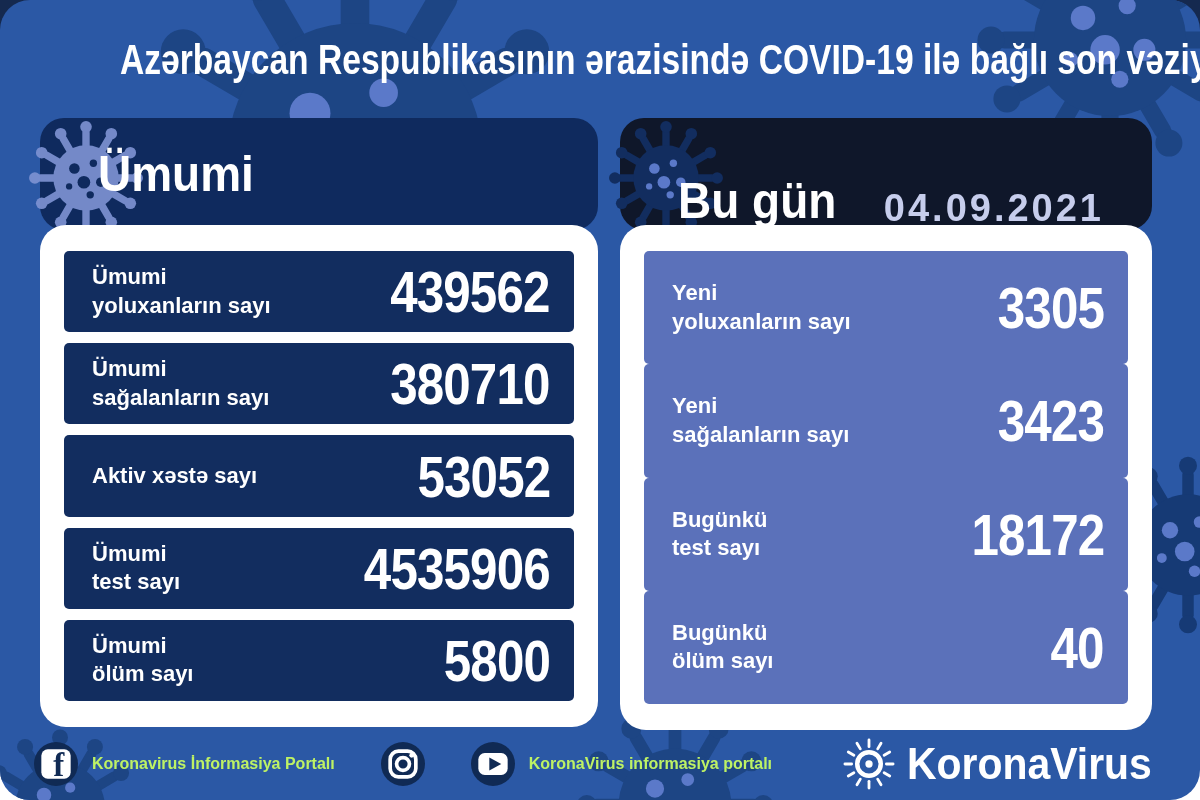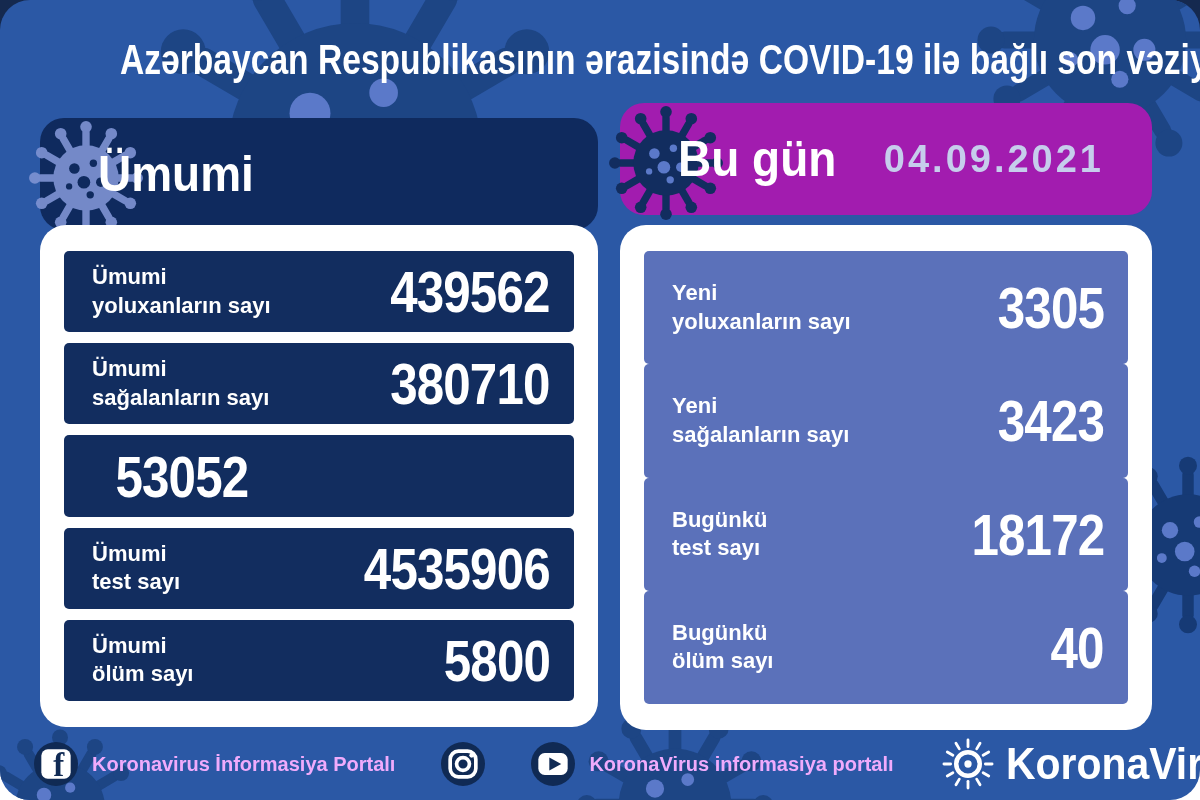--- a/index.html
+++ b/index.html
@@ -10,21 +10,21 @@
 
   .deco { position:absolute; z-index:0; }
 
   .title { position:absolute; z-index:2; left:0; right:0; top:36px; text-align:center;
            font-size:42px; font-weight:bold; color:#fff; white-space:nowrap;
            transform:scaleX(.8); letter-spacing:0; }
 
   .panel-header { position:absolute; z-index:2; height:112px; border-radius:24px;
                   display:flex; align-items:center; }
   .panel-header.left  { left:40px;  top:118px; width:558px; background:#0f2a5e; }
-  .panel-header.right { left:620px; top:103px; width:532px; background:#a21caf; }
+  .panel-header.right { left:620px; top:118px; width:532px; background:#0f172a;align-items:flex-end; }
   .header-virus { position:absolute; left:-12px; top:2px; width:116px; height:116px; }
   .header-title { font-size:50px; font-weight:bold; color:#fff; margin-left:58px;
                   transform:scaleX(.92); transform-origin:left center; white-space:nowrap; }
   .header-date { margin-left:auto; margin-right:48px; font-size:38px; font-weight:bold;
                  color:#c6cdec; letter-spacing:3px; white-space:nowrap; }
 
   .card { position:absolute; z-index:2; background:#fff; border-radius:26px;
           padding:26px 24px; display:flex; flex-direction:column; }
   .card.left  { left:40px;  top:225px; width:558px; height:502px; gap:11px; }
   .card.right { left:620px; top:225px; width:532px; height:505px; }
@@ -36,21 +36,21 @@
   .row-label { color:#fff; font-size:22px; font-weight:bold; line-height:1.3; }
   .row-label span { display:block; }
   .row-value { color:#fff; font-size:58px; font-weight:bold; letter-spacing:-1px;
                transform:scaleX(.85); transform-origin:right center; white-space:nowrap; }
 
   .footer { position:absolute; z-index:2; left:34px; right:30px; top:736px; height:56px;
             display:flex; align-items:center; }
   .social-item { display:flex; align-items:center; gap:14px; margin-right:46px; }
   .social-circle { width:44px; height:44px; border-radius:50%; background:#102a54;
                    display:flex; align-items:center; justify-content:center; flex:0 0 auto; }
-  .social-label { color:#f0abfc; font-size:20px; font-weight:600; white-space:nowrap; }
+  .social-label { color:#bef264; font-size:16px; font-weight:600; white-space:nowrap; }
   .logo { margin-left:auto; display:flex; align-items:center; gap:10px; }
   .logo-icon { width:56px; height:56px; color:#fff; }
   .logo-text { font-size:44px; font-weight:bold; color:#fff; line-height:1;
                transform:scaleX(.93); transform-origin:left center; }
 </style>
 </head>
 <body>
 
 <svg width="0" height="0" style="position:absolute">
   <defs>
@@ -158,20 +158,24 @@
       <div class="row-value">439562</div>
     </div>
     <div class="row">
       <div class="row-label">
         <span>Ümumi</span>
         <span>sağalanların sayı</span>
       </div>
       <div class="row-value">380710</div>
     </div>
     <div class="row">
+      <div class="row-label">
+        <span>Aktiv xəstə sayı</span>
+        <span></span>
+      </div>
       <div class="row-value">53052</div>
     </div>
     <div class="row">
       <div class="row-label">
         <span>Ümumi</span>
         <span>test sayı</span>
       </div>
       <div class="row-value">4535906</div>
     </div>
     <div class="row">

